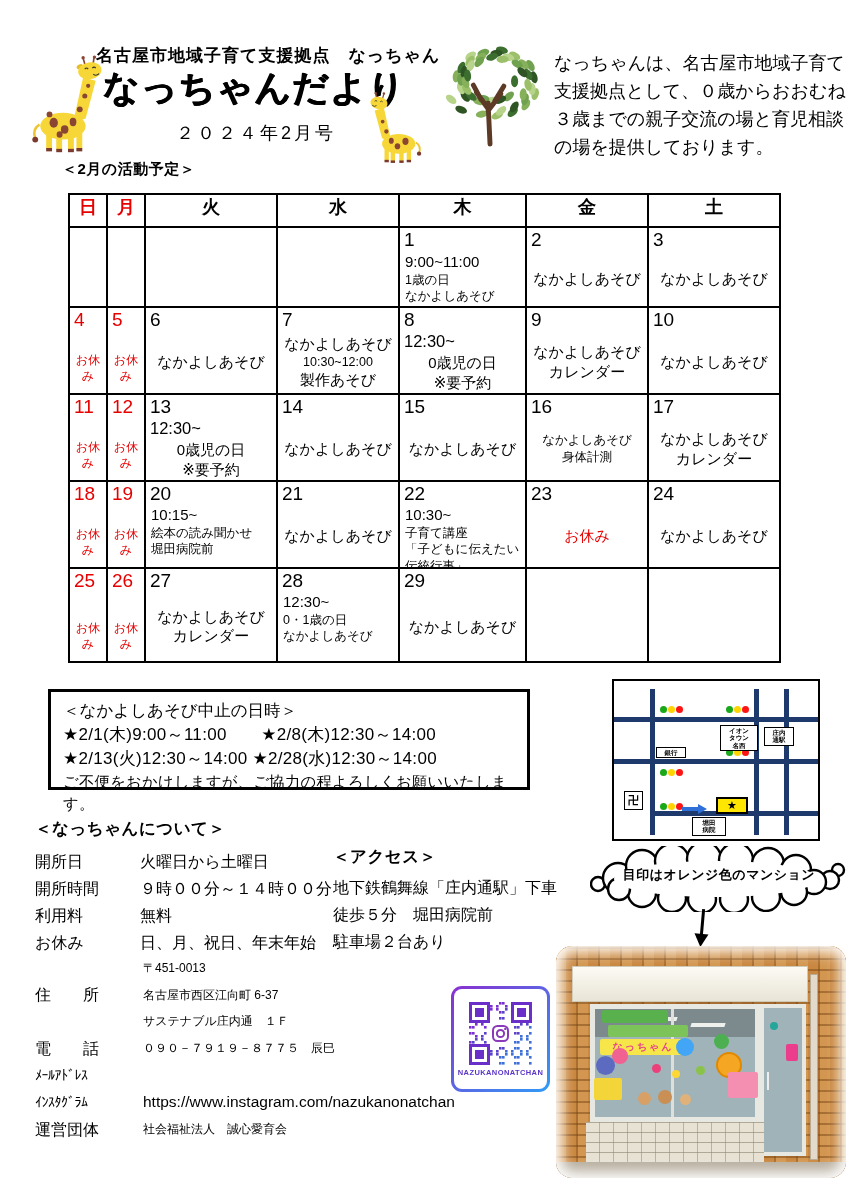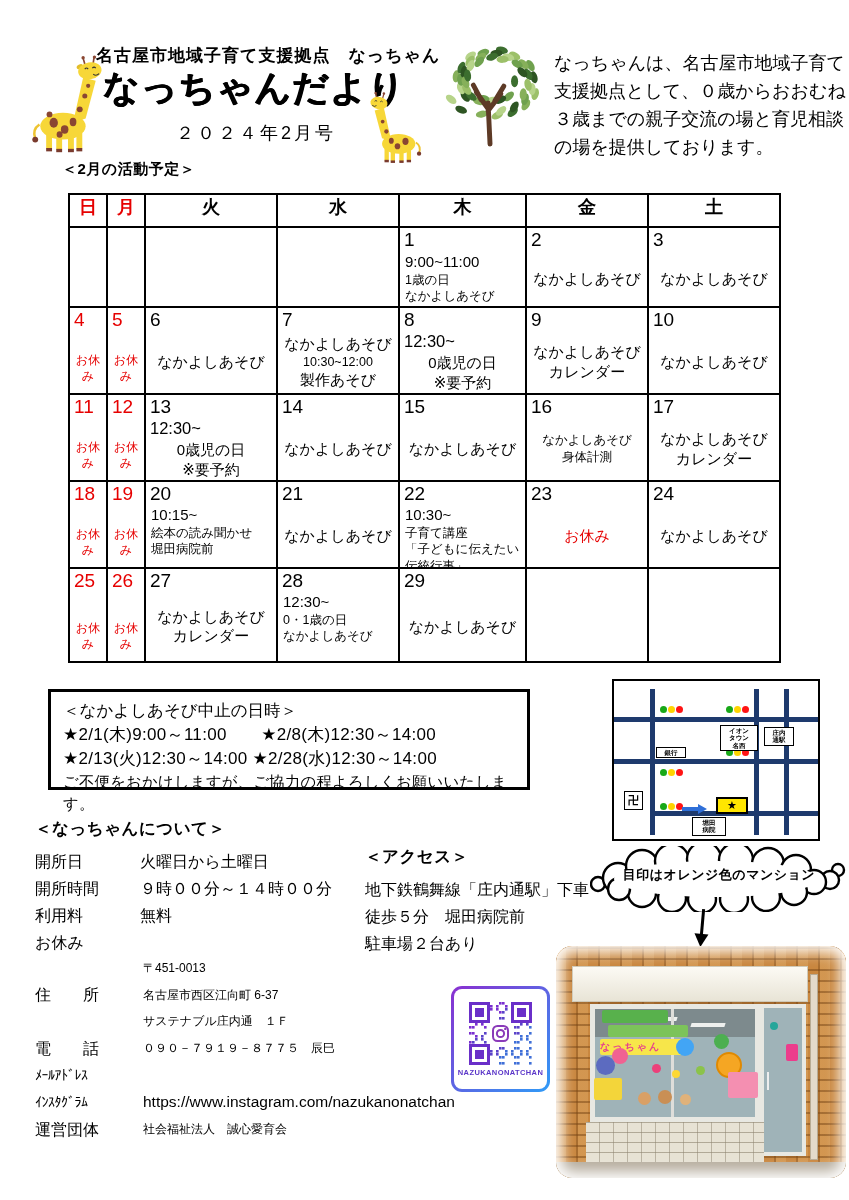--- a/index.html
+++ b/index.html
@@ -57,21 +57,21 @@
          text-align:center;padding:1px 0;width:28px;}
   .mtemple{font-size:11px;padding:2px 3px;}
 
   
   .sec-head{font-size:16.5px;font-weight:bold;letter-spacing:0.5px;margin-bottom:8px;}
   .about{position:absolute;left:35px;top:818px;width:300px;}
   .info-row{display:flex;align-items:center;line-height:27px;font-size:16px;}
   .info-row .lbl{width:105px;flex:none;}
   .contact .info-row .lbl{width:108px;}
   .kana-lbl{font-size:14px;letter-spacing:-0.5px;}
-  .access{position:absolute;left:365px;top:846px;width:260px;}
+  .access{position:absolute;left:333px;top:846px;width:260px;font-family:Liberation Mono, monospace;}
   .access .aline{font-size:16px;line-height:27px;}
 
   
   .cloud{position:absolute;left:590px;top:846px;width:258px;height:66px;}
   .cloud .ctext{position:absolute;left:0;top:20px;width:100%;text-align:center;
                 font-size:13px;font-weight:bold;letter-spacing:0.5px;}
   .down-arrow{position:absolute;left:690px;top:908px;}
 
   
   .contact{position:absolute;left:35px;top:955px;width:520px;}
@@ -103,21 +103,21 @@
   .ph-door{position:absolute;left:204px;top:58px;width:46px;height:152px;background:#9fb3b8;
            border:4px solid #e8e8e2;box-sizing:border-box;}
   .ph-tiles{position:absolute;left:30px;top:176px;width:178px;height:40px;background-color:#e7e2d4;
      background-image:repeating-linear-gradient(0deg,rgba(0,0,0,0) 0 9px,rgba(140,130,110,.6) 9px 10px),
                       repeating-linear-gradient(90deg,rgba(0,0,0,0) 0 13px,rgba(140,130,110,.5) 13px 14px);}
   .ph-walk{position:absolute;left:0;top:216px;width:100%;height:16px;background:#b7ae9f;}
   .deco{position:absolute;border-radius:50%;}
   .ph-banner1{position:absolute;left:46px;top:64px;width:66px;height:13px;background:#58b14c;border-radius:2px;}
   .ph-banner2{position:absolute;left:52px;top:79px;width:80px;height:12px;background:#7cc35a;border-radius:2px;}
   .ph-namesign{position:absolute;left:44px;top:93px;width:86px;height:16px;background:#f7e64a;border-radius:2px;
-               font-size:10px;font-weight:bold;color:#e8418c;text-align:left;line-height:16px;letter-spacing:2px;}
+               font-size:10px;font-weight:bold;color:#e8418c;text-align:center;line-height:16px;letter-spacing:2px;}
   .ph-box{position:absolute;border-radius:2px;}
 </style>
 </head>
 <body>
 
 <div class="page">
 
   <div class="hdr-subtitle">名古屋市地域子育て支援拠点　なっちゃん</div>
   <div class="hdr-title">なっちゃんだより</div>
   <div class="hdr-issue">２０２４年2月号</div>
@@ -622,20 +622,21 @@
         <div class="info-row">
           <div class="lbl">開所時間</div>
           <div class="val">９時００分～１４時００分</div>
         </div>
         <div class="info-row">
           <div class="lbl">利用料</div>
           <div class="val">無料</div>
         </div>
         <div class="info-row">
           <div class="lbl">お休み</div>
+          <div class="val">日、月、祝日、年末年始</div>
         </div>
       </div>
   </div>
 
   <div class="access">
     <div class="sec-head">＜アクセス＞</div>
     <div id="access-lines">
         <div class="aline">地下鉄鶴舞線「庄内通駅」下車</div>
         <div class="aline">徒歩５分　堀田病院前</div>
         <div class="aline">駐車場２台あり</div>

